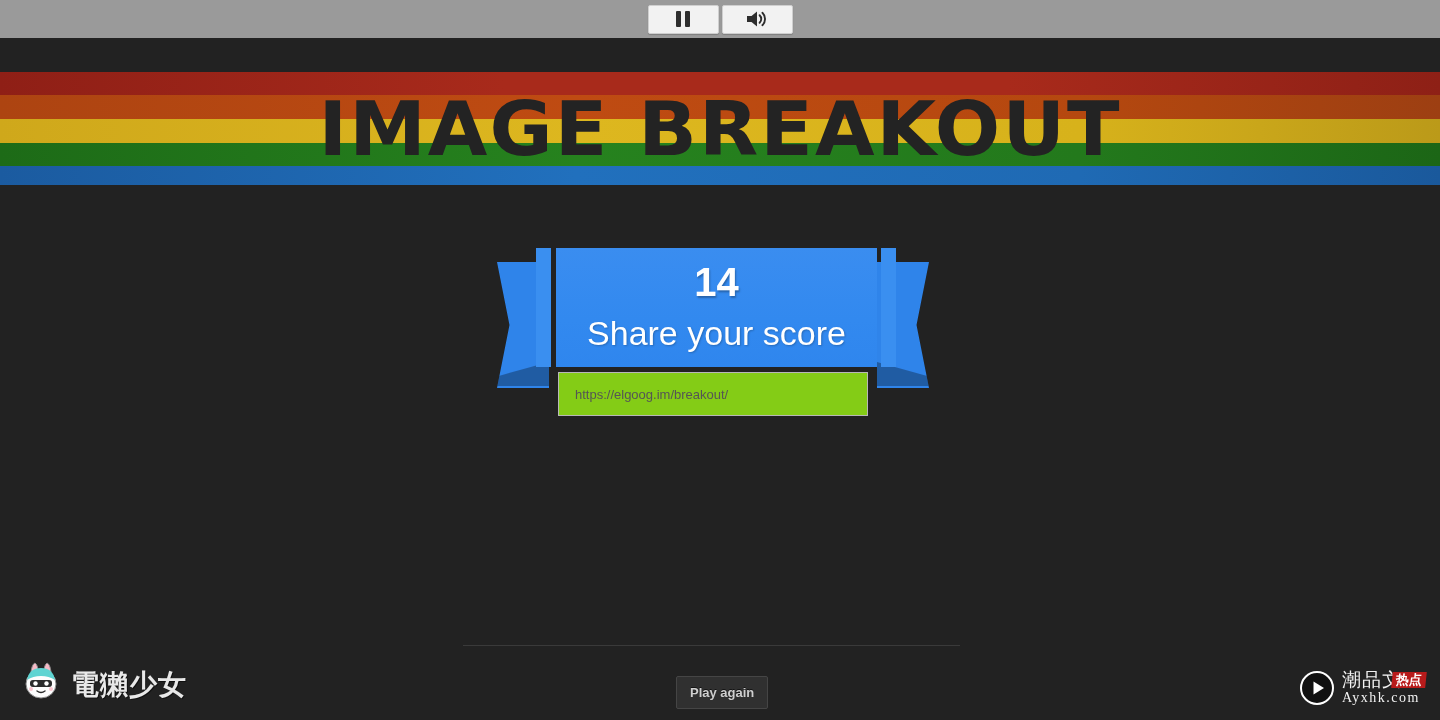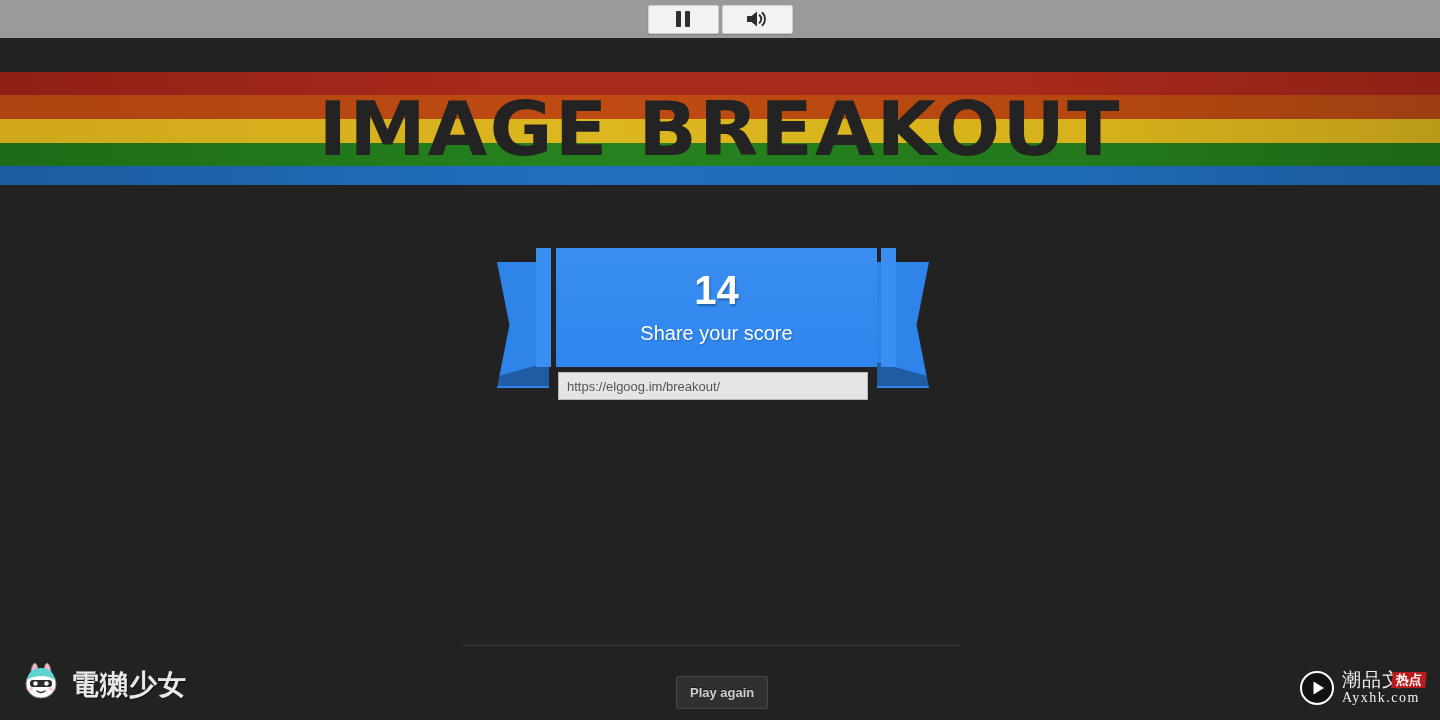--- a/index.html
+++ b/index.html
@@ -100,34 +100,34 @@
     display: flex; flex-direction: column;
     align-items: center; justify-content: center;
   }
   .score {
     font-size: 40px; font-weight: 700; color: #ffffff;
     line-height: 1;
     text-shadow: 1px 2px 2px rgba(0,0,0,.28);
     margin-bottom: 12px;
   }
   .share-label {
-    font-size: 20px; color: #ffffff; font-weight: 400;
+    font-size: 34px; color: #ffffff; font-weight: 400;
     text-shadow: 1px 1px 2px rgba(0,0,0,.22);
     text-align: right;
   }
 
   .url-field {
     position: absolute; left: 61px; top: 124px;
-    width: 310px; height: 28px;
-    background: #e5e5e5;
+    width: 310px; height: 44px;
+    background: #84cc16;
     border: 1px solid #b8b8b8;
     font-family: "Liberation Sans", sans-serif;
     font-size: 13px;
     color: #555555;
-    padding: 0 8px;
+    padding: 0 16px;
     outline: none;
   }
 
   
   .divider {
     position: absolute; left: 463px; top: 645px;
     width: 497px; height: 1px;
     background: #3a3a3a;
   }
   .play-again {

